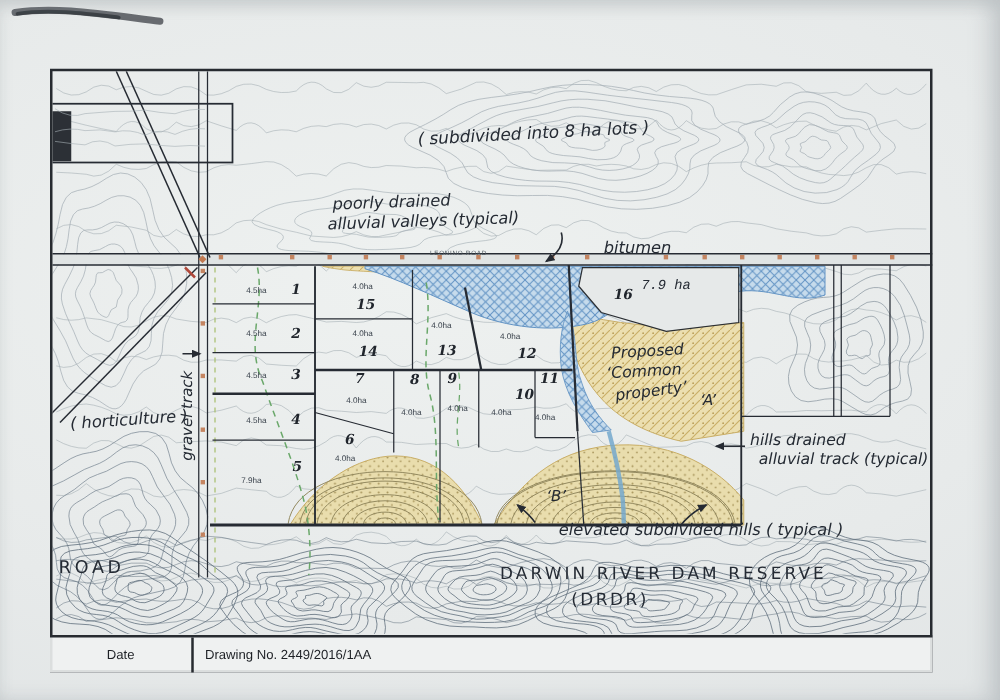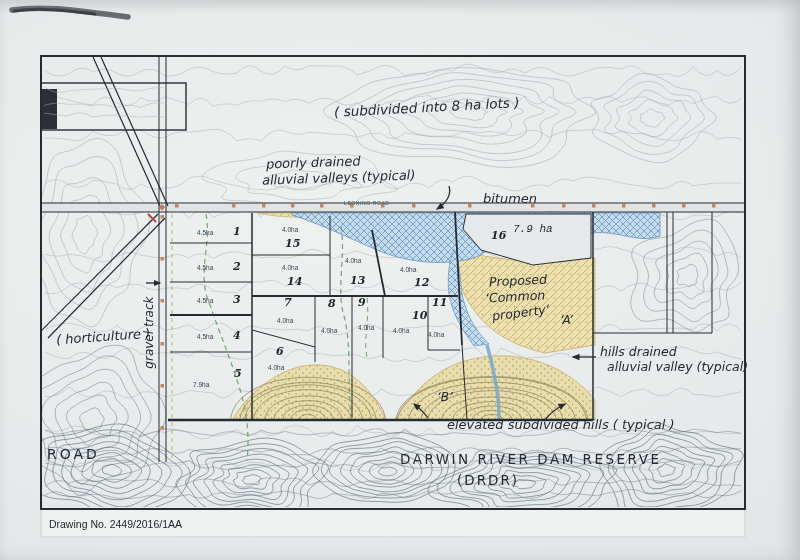--- a/index.html
+++ b/index.html
@@ -255,21 +255,21 @@
 
   <div class="hand" style="left:334px;top:100px;font-size:13.5px;transform:rotate(-3deg);">( subdivided into 8 ha lots )</div>
   <div class="hand" style="left:266px;top:156px;transform:rotate(-2deg);">poorly drained</div>
   <div class="hand" style="left:262px;top:171px;transform:rotate(-2deg);">alluvial valleys (typical)</div>
   <div class="hand" style="left:483px;top:192px;">bitumen</div>
   <div class="hand" style="left:489px;top:274px;font-size:12.5px;transform:rotate(-3deg);">Proposed</div>
   <div class="hand" style="left:485px;top:290px;font-size:12.5px;transform:rotate(-3deg);">‘Common</div>
   <div class="hand" style="left:492px;top:306px;font-size:12.5px;transform:rotate(-7deg);">property’</div>
   <div class="hand" style="left:560px;top:314px;font-size:12px;">‘A’</div>
   <div class="hand" style="left:600px;top:345px;font-size:12.5px;">hills drained</div>
-  <div class="hand" style="left:607px;top:360px;font-size:12.5px;">alluvial valley (typical)</div>
+  <div class="hand" style="left:607px;top:360px;font-size:12.5px;">alluvial track (typical)</div>
   <div class="hand" style="left:437px;top:391px;font-size:12px;">‘B’</div>
   <div class="hand" style="left:447px;top:418px;">elevated subdivided hills ( typical )</div>
   <div class="hand-caps" style="left:400px;top:451px;letter-spacing:2.5px;">DARWIN RIVER DAM RESERVE</div>
   <div class="hand-caps" style="left:457px;top:472px;letter-spacing:2px;">(DRDR)</div>
   <div class="hand-caps" style="left:47px;top:446px;font-size:14px;letter-spacing:3px;">ROAD</div>
   <div class="hand" style="left:56px;top:330px;transform:rotate(-4deg);">( horticulture )</div>
   <div class="hand" style="left:104px;top:326px;width:92px;text-align:center;transform:rotate(-90deg);font-size:12px;">gravel track</div>
 
   <span class="lot-num" style="left:233px;top:225px;">1</span>
   <span class="lot-area" style="left:197px;top:229px;">4.5ha</span>
@@ -298,15 +298,16 @@
   <span class="lot-num" style="left:350px;top:274px;">13</span>
   <span class="lot-area" style="left:345px;top:257px;">4.0ha</span>
   <span class="lot-num" style="left:287px;top:275px;">14</span>
   <span class="lot-area" style="left:282px;top:264px;">4.0ha</span>
   <span class="lot-num" style="left:285px;top:237px;">15</span>
   <span class="lot-area" style="left:282px;top:226px;">4.0ha</span>
   <span class="lot-num" style="left:491px;top:229px;">16</span>
   <span class="lot-area hand16" style="left:513px;top:223px;font-family:Liberation Mono, monospace;">7.9 ha</span>
 
   <div class="tblock">
+    <div class="tcell c-date">Date</div>
     <div class="tcell c-dwg">Drawing No. 2449/2016/1AA</div>
   </div>
 </div>
 
 </body></html>

